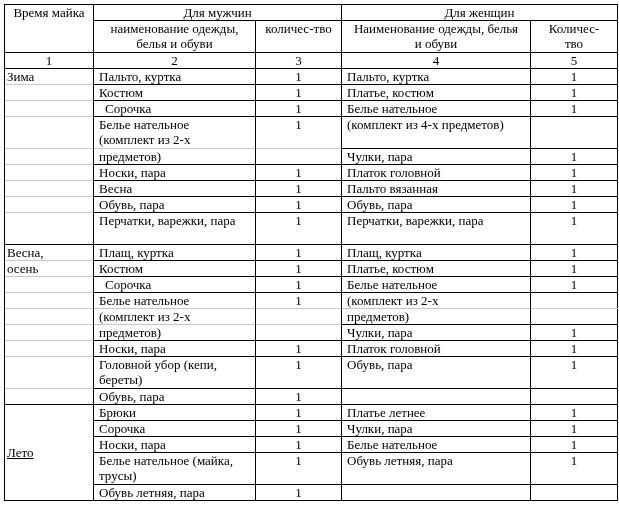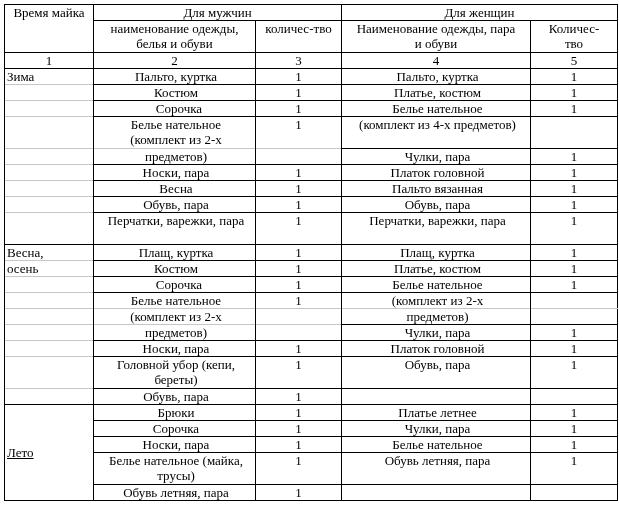--- a/index.html
+++ b/index.html
@@ -41,21 +41,21 @@
   }
   tr.h16 { height: 16px; }
   tr.h32 { height: 32px; }
 
   .hc  { text-align: center; }
   .num { text-align: center; }
 
   .season { text-align: left; }
   .season.mid { vertical-align: middle; text-decoration: underline; }
 
-  .name { text-align: center; padding-left: 5px; }
+  .name { text-align: left; padding-left: 5px; }
   .name.ind { padding-left: 11px; }
   .qty { text-align: center; }
 
   .gray-top { border-top-color: #c6c6c6; }
 </style>
 </head>
 <body>
 
 <div class="page">
   <table class="allowance">
@@ -69,21 +69,21 @@
     <thead>
       <tr class="h16">
         <td rowspan="2" class="hc">Время майка</td>
         <td colspan="2" class="hc">Для мужчин</td>
         <td colspan="2" class="hc">Для женщин</td>
       </tr>
       <tr class="h32">
         <td class="hc">наименование одежды,
 белья и обуви</td>
         <td class="hc">количес-тво</td>
-        <td class="hc">Наименование одежды, пара
+        <td class="hc">Наименование одежды, белья
 и обуви</td>
         <td class="hc">Количес-
 тво</td>
       </tr>
       <tr class="h16">
         <td class="num">1</td>
         <td class="num">2</td>
         <td class="num">3</td>
         <td class="num">4</td>
         <td class="num">5</td>

